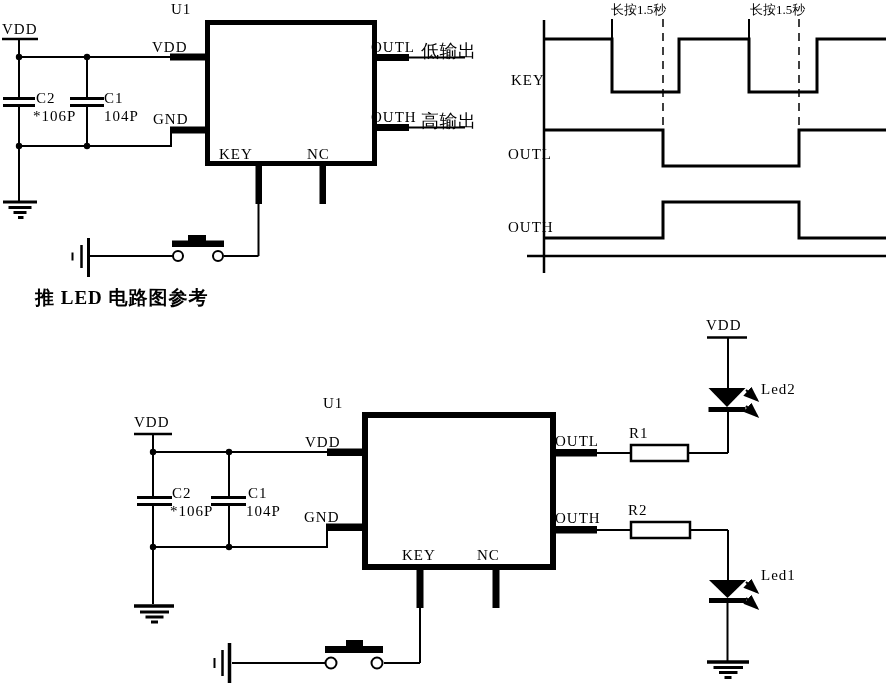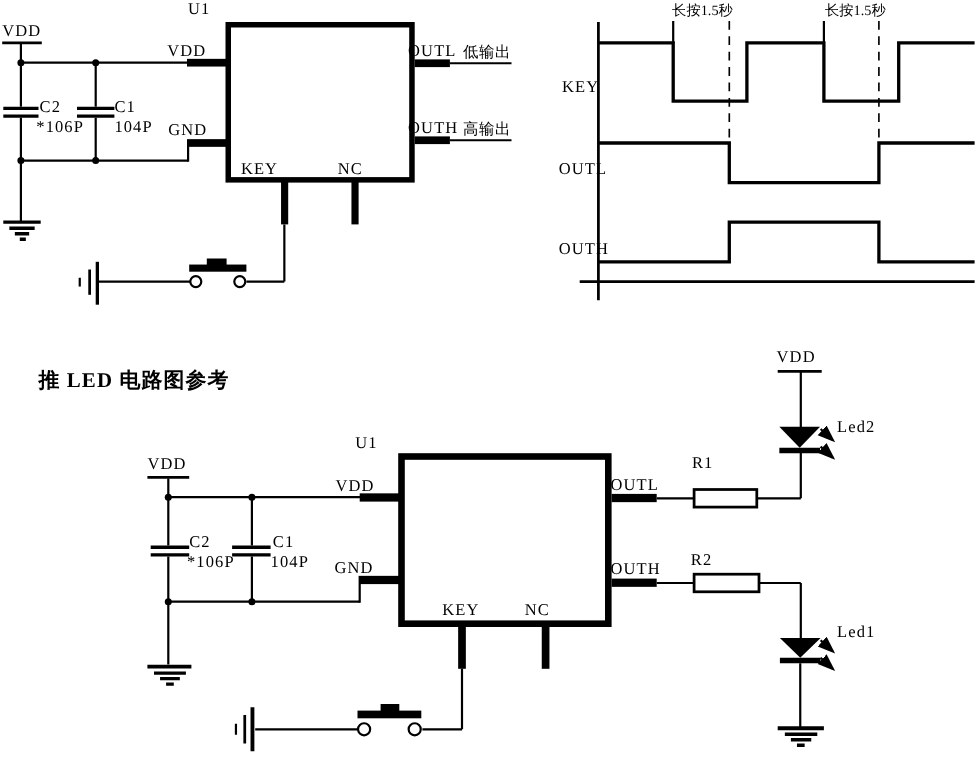--- a/index.html
+++ b/index.html
@@ -6,27 +6,26 @@
   .canvas {
     position:relative; width:890px; height:688px; background:#ffffff;
     font-family:"Liberation Serif", serif; color:#000;
     overflow:hidden;
   }
   .canvas svg { position:absolute; left:0; top:0; }
   .lbl {
     position:absolute; font-size:15px; line-height:1.05;
     letter-spacing:1px; white-space:nowrap; color:#000;
   }
-  .cjk { font-size:14px; letter-spacing:0.5px; }
+  .cjk { font-size:18px; letter-spacing:0.5px; }
   .ann { font-size:13px; letter-spacing:0;text-align:right; }
   .title-lbl {
     position:absolute; font-size:19px; font-weight:bold;
     letter-spacing:1px; white-space:nowrap; color:#000;
     font-family:"Liberation Serif", serif;
-    margin-top:48px;
   }
   .w2  { stroke:#000; stroke-width:2;   fill:none; }
   .w25 { stroke:#000; stroke-width:2.5; fill:none; }
   .w3  { stroke:#000; stroke-width:3;   fill:none; }
   .w35 { stroke:#000; stroke-width:3.5; fill:none; }
   .w5  { stroke:#000; stroke-width:5;   fill:none; }
   .icbox { stroke:#000; fill:#fff; }
   .blk { fill:#000; stroke:none; }
   .term { fill:#fff; stroke:#000; stroke-width:2; }
   .dash { stroke:#000; stroke-width:1.5; fill:none; stroke-dasharray:8 6; }
@@ -235,21 +234,21 @@
   <span class="lbl" style="left:134px;top:415px">VDD</span>
   <span class="lbl" style="left:323px;top:396px">U1</span>
   <span class="lbl" style="left:305px;top:435px">VDD</span>
   <span class="lbl" style="left:304px;top:510px">GND</span>
   <span class="lbl" style="left:172px;top:486px">C2</span>
   <span class="lbl" style="left:170px;top:504px">*106P</span>
   <span class="lbl" style="left:248px;top:486px">C1</span>
   <span class="lbl" style="left:246px;top:504px">104P</span>
   <span class="lbl" style="left:555px;top:434px">OUTL</span>
   <span class="lbl" style="left:555px;top:511px">OUTH</span>
-  <span class="lbl" style="left:629px;top:414px">R1</span>
+  <span class="lbl" style="left:629px;top:426px">R1</span>
   <span class="lbl" style="left:628px;top:503px">R2</span>
   <span class="lbl" style="left:706px;top:318px">VDD</span>
   <span class="lbl" style="left:761px;top:382px">Led2</span>
   <span class="lbl" style="left:761px;top:568px">Led1</span>
   <span class="lbl" style="left:402px;top:548px">KEY</span>
   <span class="lbl" style="left:477px;top:548px">NC</span>
 
 </div>
 
 </body></html>

